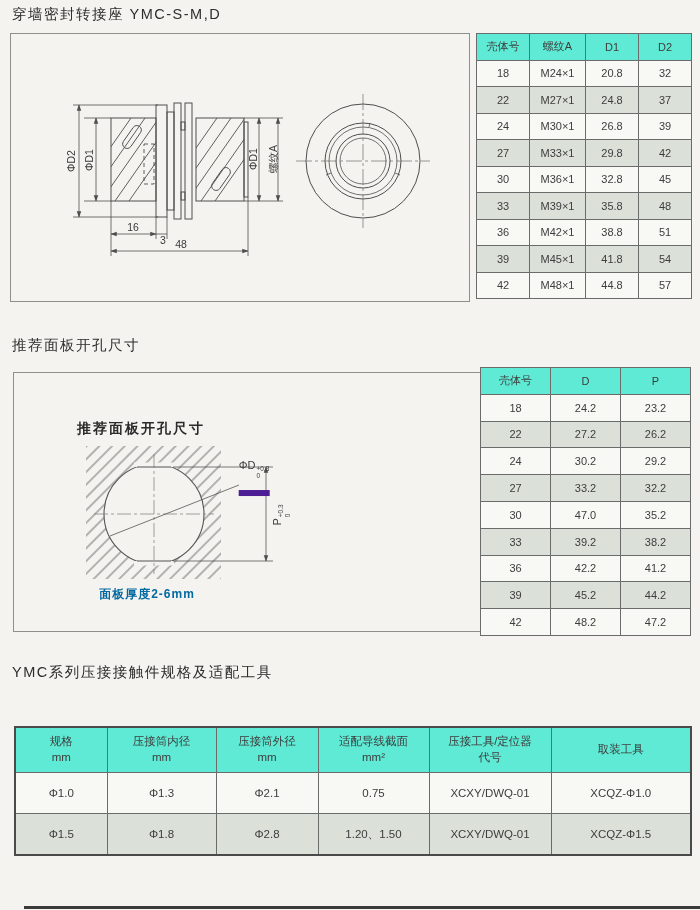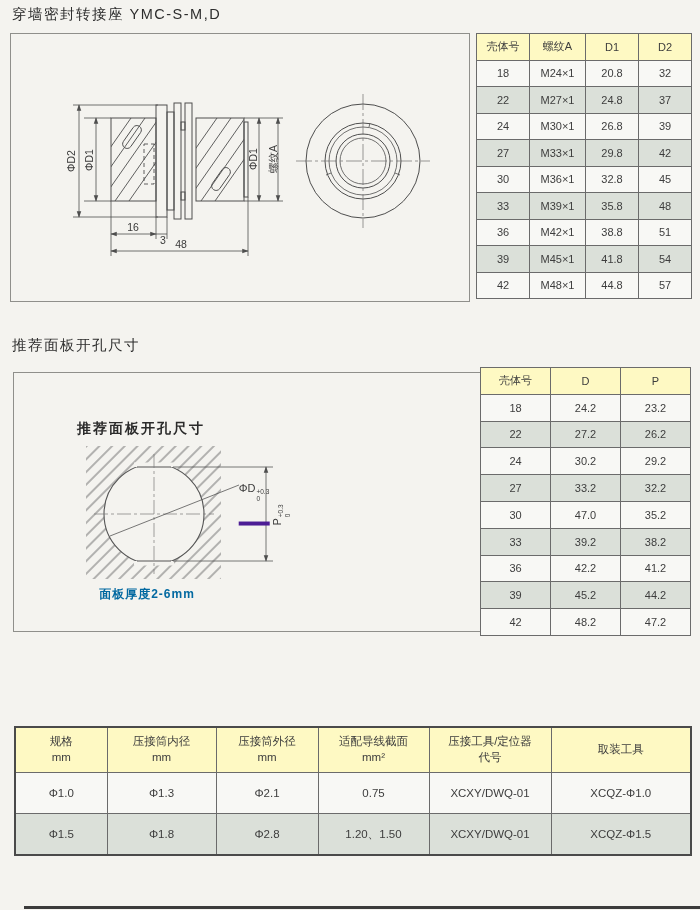--- a/index.html
+++ b/index.html
@@ -8,25 +8,25 @@
   .sec-title{position:absolute;font-size:14.5px;letter-spacing:1.5px;color:#2d2d2d;white-space:nowrap;}
   .box{position:absolute;border:1.5px solid #8f8f8b;}
   .box svg{position:absolute;left:0;top:0;}
   .dlabel{position:absolute;transform:translate(-50%,-50%);font-size:10.5px;color:#3a3a3a;white-space:nowrap;line-height:1;}
   .dlabel.rot{transform:translate(-50%,-50%) rotate(-90deg);}
   .dlabel.bold{font-weight:bold;font-size:14px;letter-spacing:2px;color:#2b2b2b;}
   .dlabel.note{font-weight:bold;font-size:12px;letter-spacing:1px;color:#0369a1;}
   .dlabel .lead{font-size:11px;}
   .tol{display:inline-flex;flex-direction:column;font-size:6.5px;line-height:1.15;margin-left:1px;
        vertical-align:-2px;text-align:left;}
-  .underlined{border-bottom:4px solid #4c1d95;padding-bottom:19px;margin-top:26px;}
+  .underlined{border-bottom:6px solid #4c1d95;padding-bottom:10px;}
   table.dtable{position:absolute;border-collapse:collapse;table-layout:fixed;}
   .dtable th,.dtable td{border:1px solid #6b6b6b;font-size:11px;font-weight:normal;text-align:center;
        vertical-align:middle;color:#3d3d3d;padding:0;overflow:hidden;}
-  .dtable thead th{background:#fef9c3;}
+  .dtable thead th{background:#5eead4;}
   .dtable tbody tr:nth-child(odd) td{background:#f8f8f5;}
   .dtable tbody tr:nth-child(even) td{background:#dbe0d9;}
   .t1{left:476px;top:33px;width:215px;border:1.5px solid #555;}
   .t1 th,.t1 td{height:25.5px;}
   .t2{left:480px;top:367px;width:210px;border:1.5px solid #555;}
   .t2 th,.t2 td{height:25.8px;}
   .t3{left:14px;top:690px;width:676px;border:2.2px solid #4a4a4a;margin-top:36px;}
   .t3 th{height:44px;white-space:pre-line;line-height:1.35;font-size:11.5px;}
   .t3 td{height:40px;font-size:11.5px;}
   .page-edge-bottom{position:absolute;left:24px;top:906px;width:676px;height:2.5px;background:#3b3b3b;}
@@ -296,20 +296,21 @@
           <td>44.2</td>
         </tr>
         <tr>
           <td>42</td>
           <td>48.2</td>
           <td>47.2</td>
         </tr>
       </tbody>
     </table>
 
+  <div class="sec-title" style="left:12px;top:663px">YMC系列压接接触件规格及适配工具</div>
 
   <table class="dtable t3">
       <colgroup>
         <col style="width: 92px;">
         <col style="width: 109px;">
         <col style="width: 102px;">
         <col style="width: 111px;">
         <col style="width: 122px;">
         <col style="width: 140px;">
       </colgroup>

